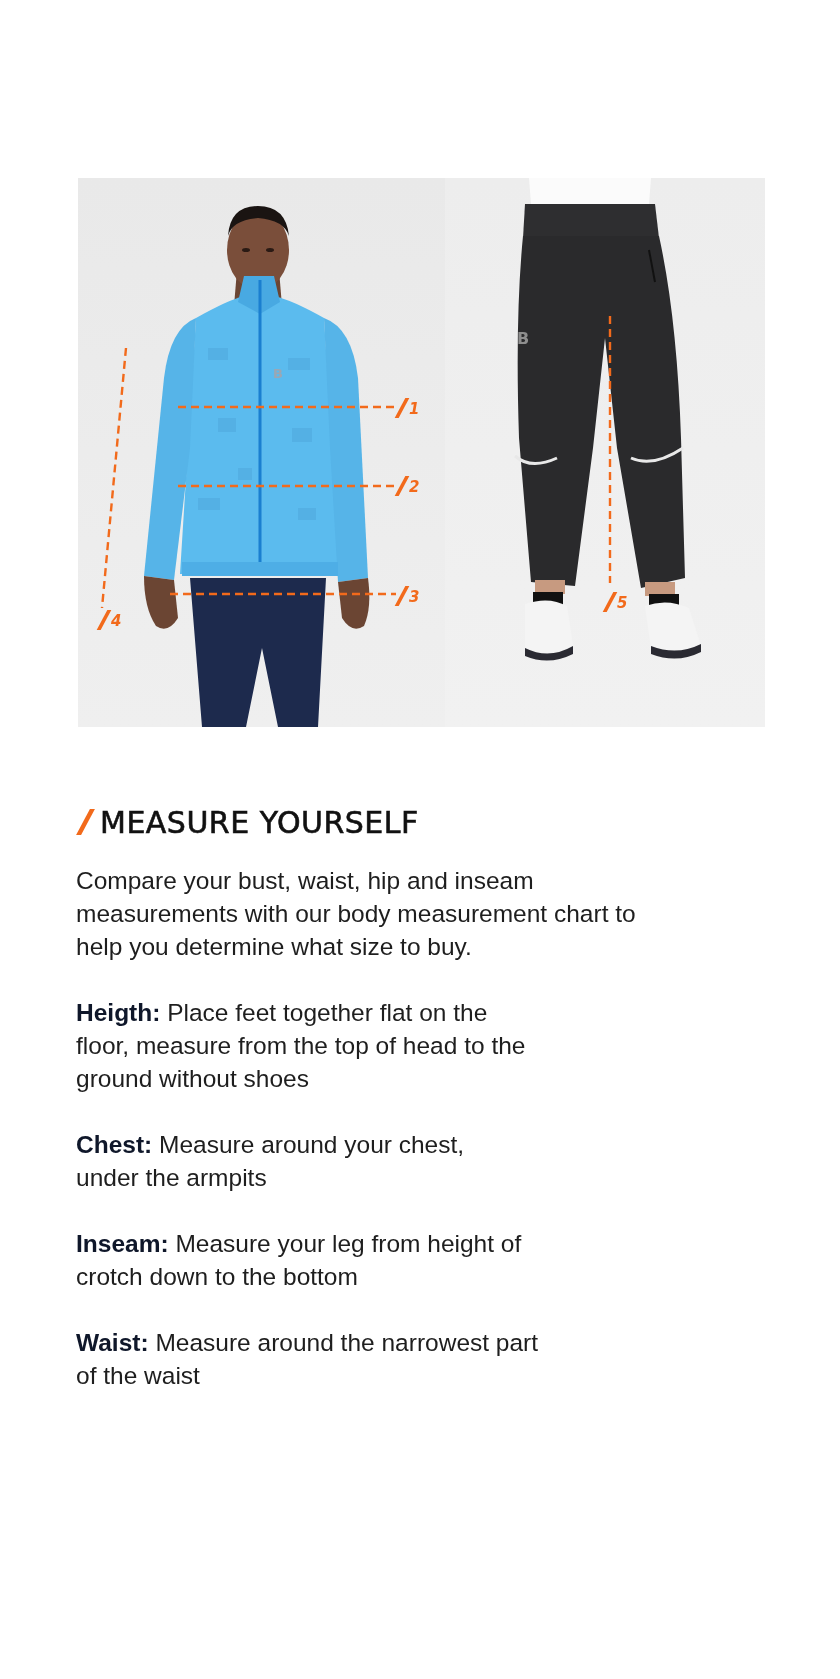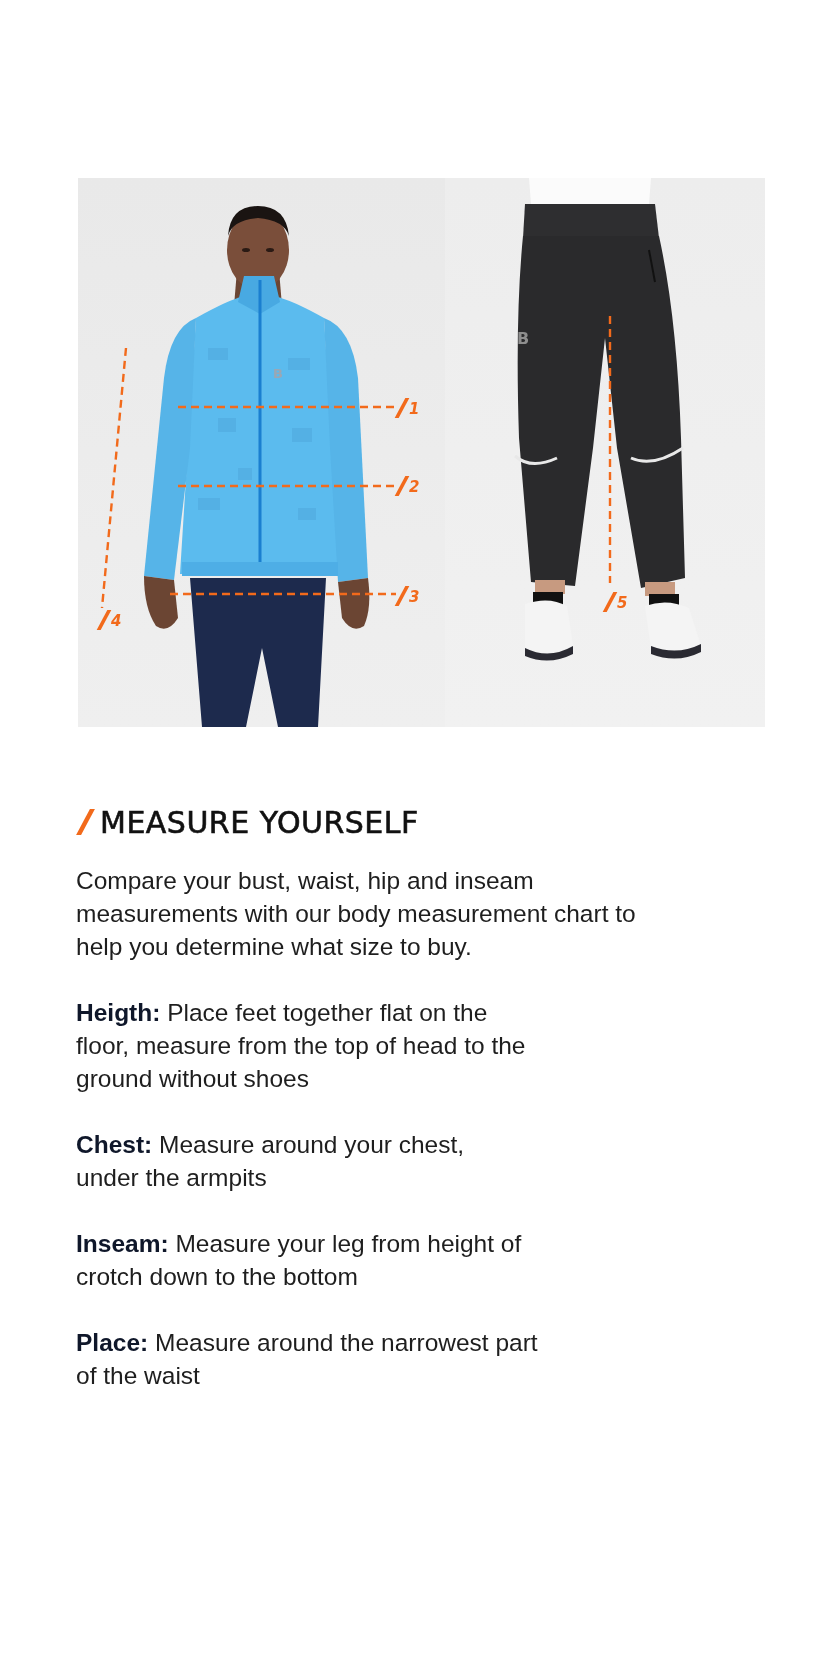--- a/index.html
+++ b/index.html
@@ -245,15 +245,15 @@
     <span class="term">Chest:</span><span> Measure around your chest, under the armpits</span>
   </p>
 
 
   <p class="def" style="width:470px; margin-bottom:0;">
     <span class="term">Inseam:</span><span> Measure your leg from height of crotch down to the bottom</span>
   </p>
 
 
   <p class="def" style="width:470px; margin-bottom:0;">
-    <span class="term">Place:</span><span> Measure around the narrowest part of the waist</span>
+    <span class="term">Waist:</span><span> Measure around the narrowest part of the waist</span>
   </p>
 </div>
 
 </body></html>

